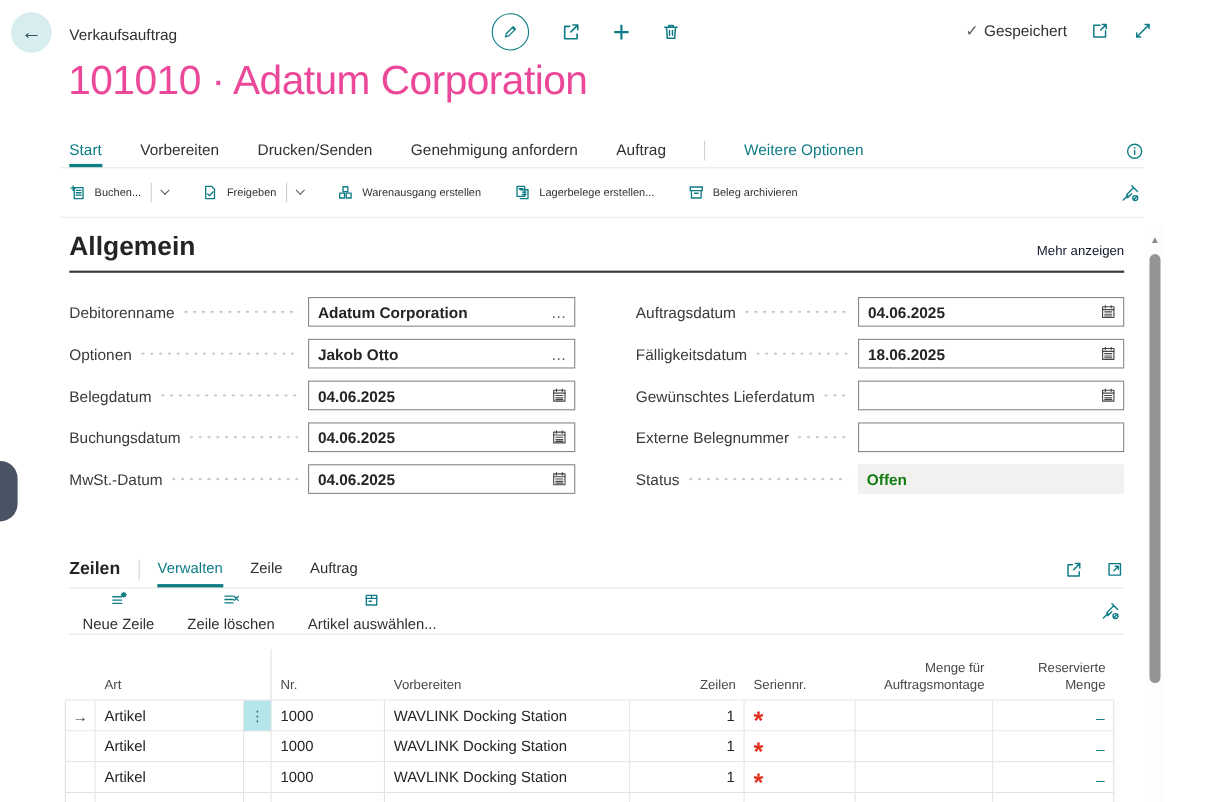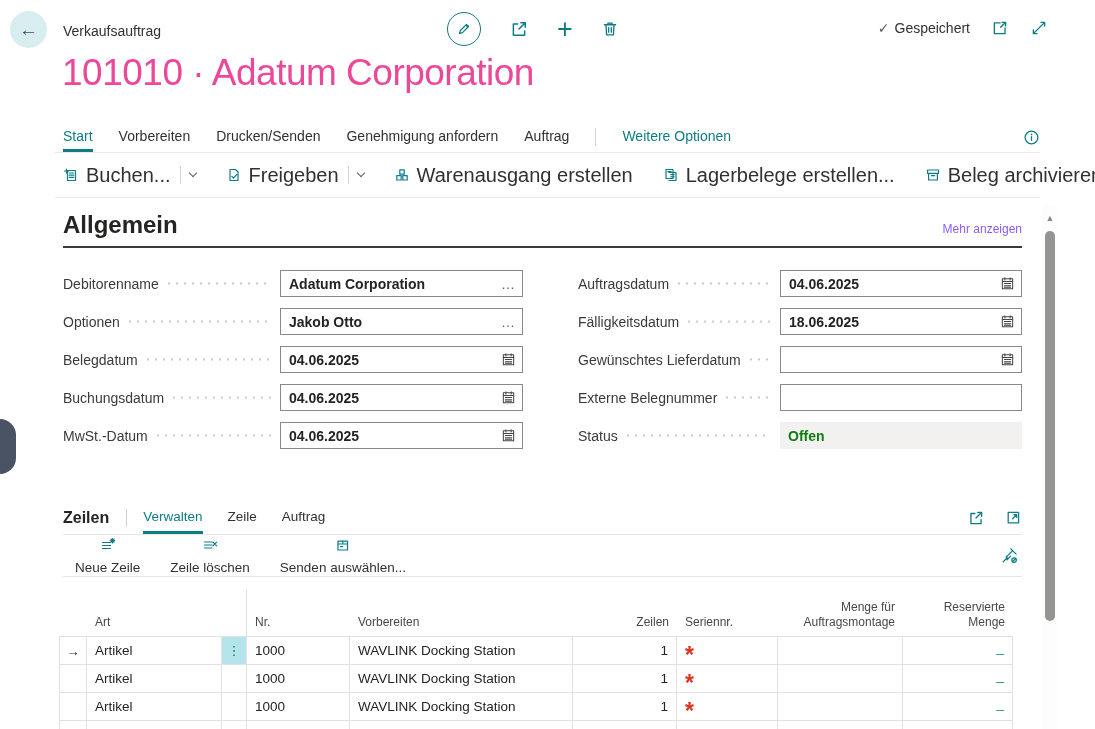--- a/index.html
+++ b/index.html
@@ -26,43 +26,43 @@
   .topbar-right { position:absolute; right:47px; top:19px; display:flex; align-items:center; gap:21px; }
   .saved { display:flex; align-items:center; gap:5px; color:#323130; font-size:14px; }
   .saved .chk { color:#605e5c; font-size:14px; }
 
   
   .page-title { position:absolute; left:62px; top:52px; font-size:37px; font-weight:400;
     color:#ec4899; letter-spacing:-0.5px; white-space:nowrap; }
 
   
   .menubar { position:absolute; left:55px; right:55px; top:122px; height:31px;
-    border-bottom:1px solid #eceae8; display:flex; align-items:stretch; gap:26px; padding-left:8px; }
+    border-bottom:1px solid #eceae8; display:flex; align-items:stretch; gap:35px; padding-left:8px; }
   .menubar .tab { display:flex; align-items:center; font-size:14px; color:#323130;
     border-bottom:3px solid transparent; cursor:pointer; white-space:nowrap; }
   .menubar .tab.active { color:#0e7c85; border-bottom-color:#0e7c85; }
   .menubar .tab.more { color:#0e7c85; }
   .vdiv { width:1px; background:#d2d0ce; align-self:center; height:18px; }
   .menubar .info { margin-left:auto; align-self:center; cursor:pointer; }
 
   
   .actionbar { position:absolute; left:55px; right:55px; top:153px; height:45px;
     border-bottom:1px solid #eceae8; display:flex; align-items:center; gap:30px; padding-left:8px; }
   .act { display:flex; align-items:center; gap:7px; cursor:pointer; white-space:nowrap;
-    font-size:20px; color:#323130; }
+    font-size:10px; color:#323130; }
   .split { display:flex; align-items:center; gap:9px; }
   .chev { display:inline-block; width:6px; height:6px; border-right:1.4px solid #605e5c;
     border-bottom:1.4px solid #605e5c; transform:rotate(45deg); margin-top:-4px; cursor:pointer; }
   .pin-right { margin-left:auto; margin-right:4px; cursor:pointer; }
 
   
   .general { position:absolute; left:63px; top:211px; width:959px; }
   .sec-head { display:flex; align-items:baseline; justify-content:space-between; }
   .sec-head h2 { font-size:24px; font-weight:700; color:#252423; }
-  .more-link { font-size:12px; color:#8b5cf6; cursor:pointer; }
+  .more-link { font-size:12px; color:#0f172a; cursor:pointer; }
   .sec-rule { border-bottom:2px solid #3b3a39; margin-top:7px; }
   .fields { display:grid; grid-template-columns:460px 444px; column-gap:55px; padding-top:22px; }
   .field { display:flex; align-items:center; height:27px; margin-bottom:11px; }
   .field .lbl { font-size:14px; color:#3b3a39; white-space:nowrap; padding-right:6px; }
   .leader { flex:1; height:3px; align-self:center; margin-right:9px;
     background-image:radial-gradient(circle,#c8c6c4 1px,transparent 1.2px);
     background-size:8px 3px; background-repeat:repeat-x; background-position:0 50%; }
   .ctl { width:243px; height:27px; border:1px solid #8a8886; display:flex; align-items:center;
     padding:0 6px 0 8px; background:#fff; cursor:text; }
   .col-right .ctl { width:242px; }
@@ -443,21 +443,21 @@
       </span>
       <span>Zeile löschen</span>
     </div>
     <div class="act">
       <span>
         <svg width="16" height="16" viewBox="0 0 16 16">
             <rect class="teal" x="3" y="4.2" width="9.5" height="8.8"></rect>
             <path class="teal" d="M3 7h9.5 M7.75 4.2V7 M5.5 9.6h2.2"></path>
           </svg>
       </span>
-      <span>Senden auswählen...</span>
+      <span>Artikel auswählen...</span>
     </div>
     <div class="pin-right icon-btn">
       <span>
         <svg width="17" height="17" viewBox="0 0 16 16">
             <path class="teal" d="M9.3 1.8l4.9 4.9 M10.9 3.4L7.4 6.9 M9.1 8.6L5.6 12.1 M2 14l3.6-3.6 M7.4 6.9L4.9 9.4l1.7 1.7 2.5-2.5"></path>
             <circle class="teal" cx="12.3" cy="12.3" r="2.1"></circle>
             <path class="teal" d="M10.8 13.8l3-3"></path>
           </svg>
       </span>
     </div>

